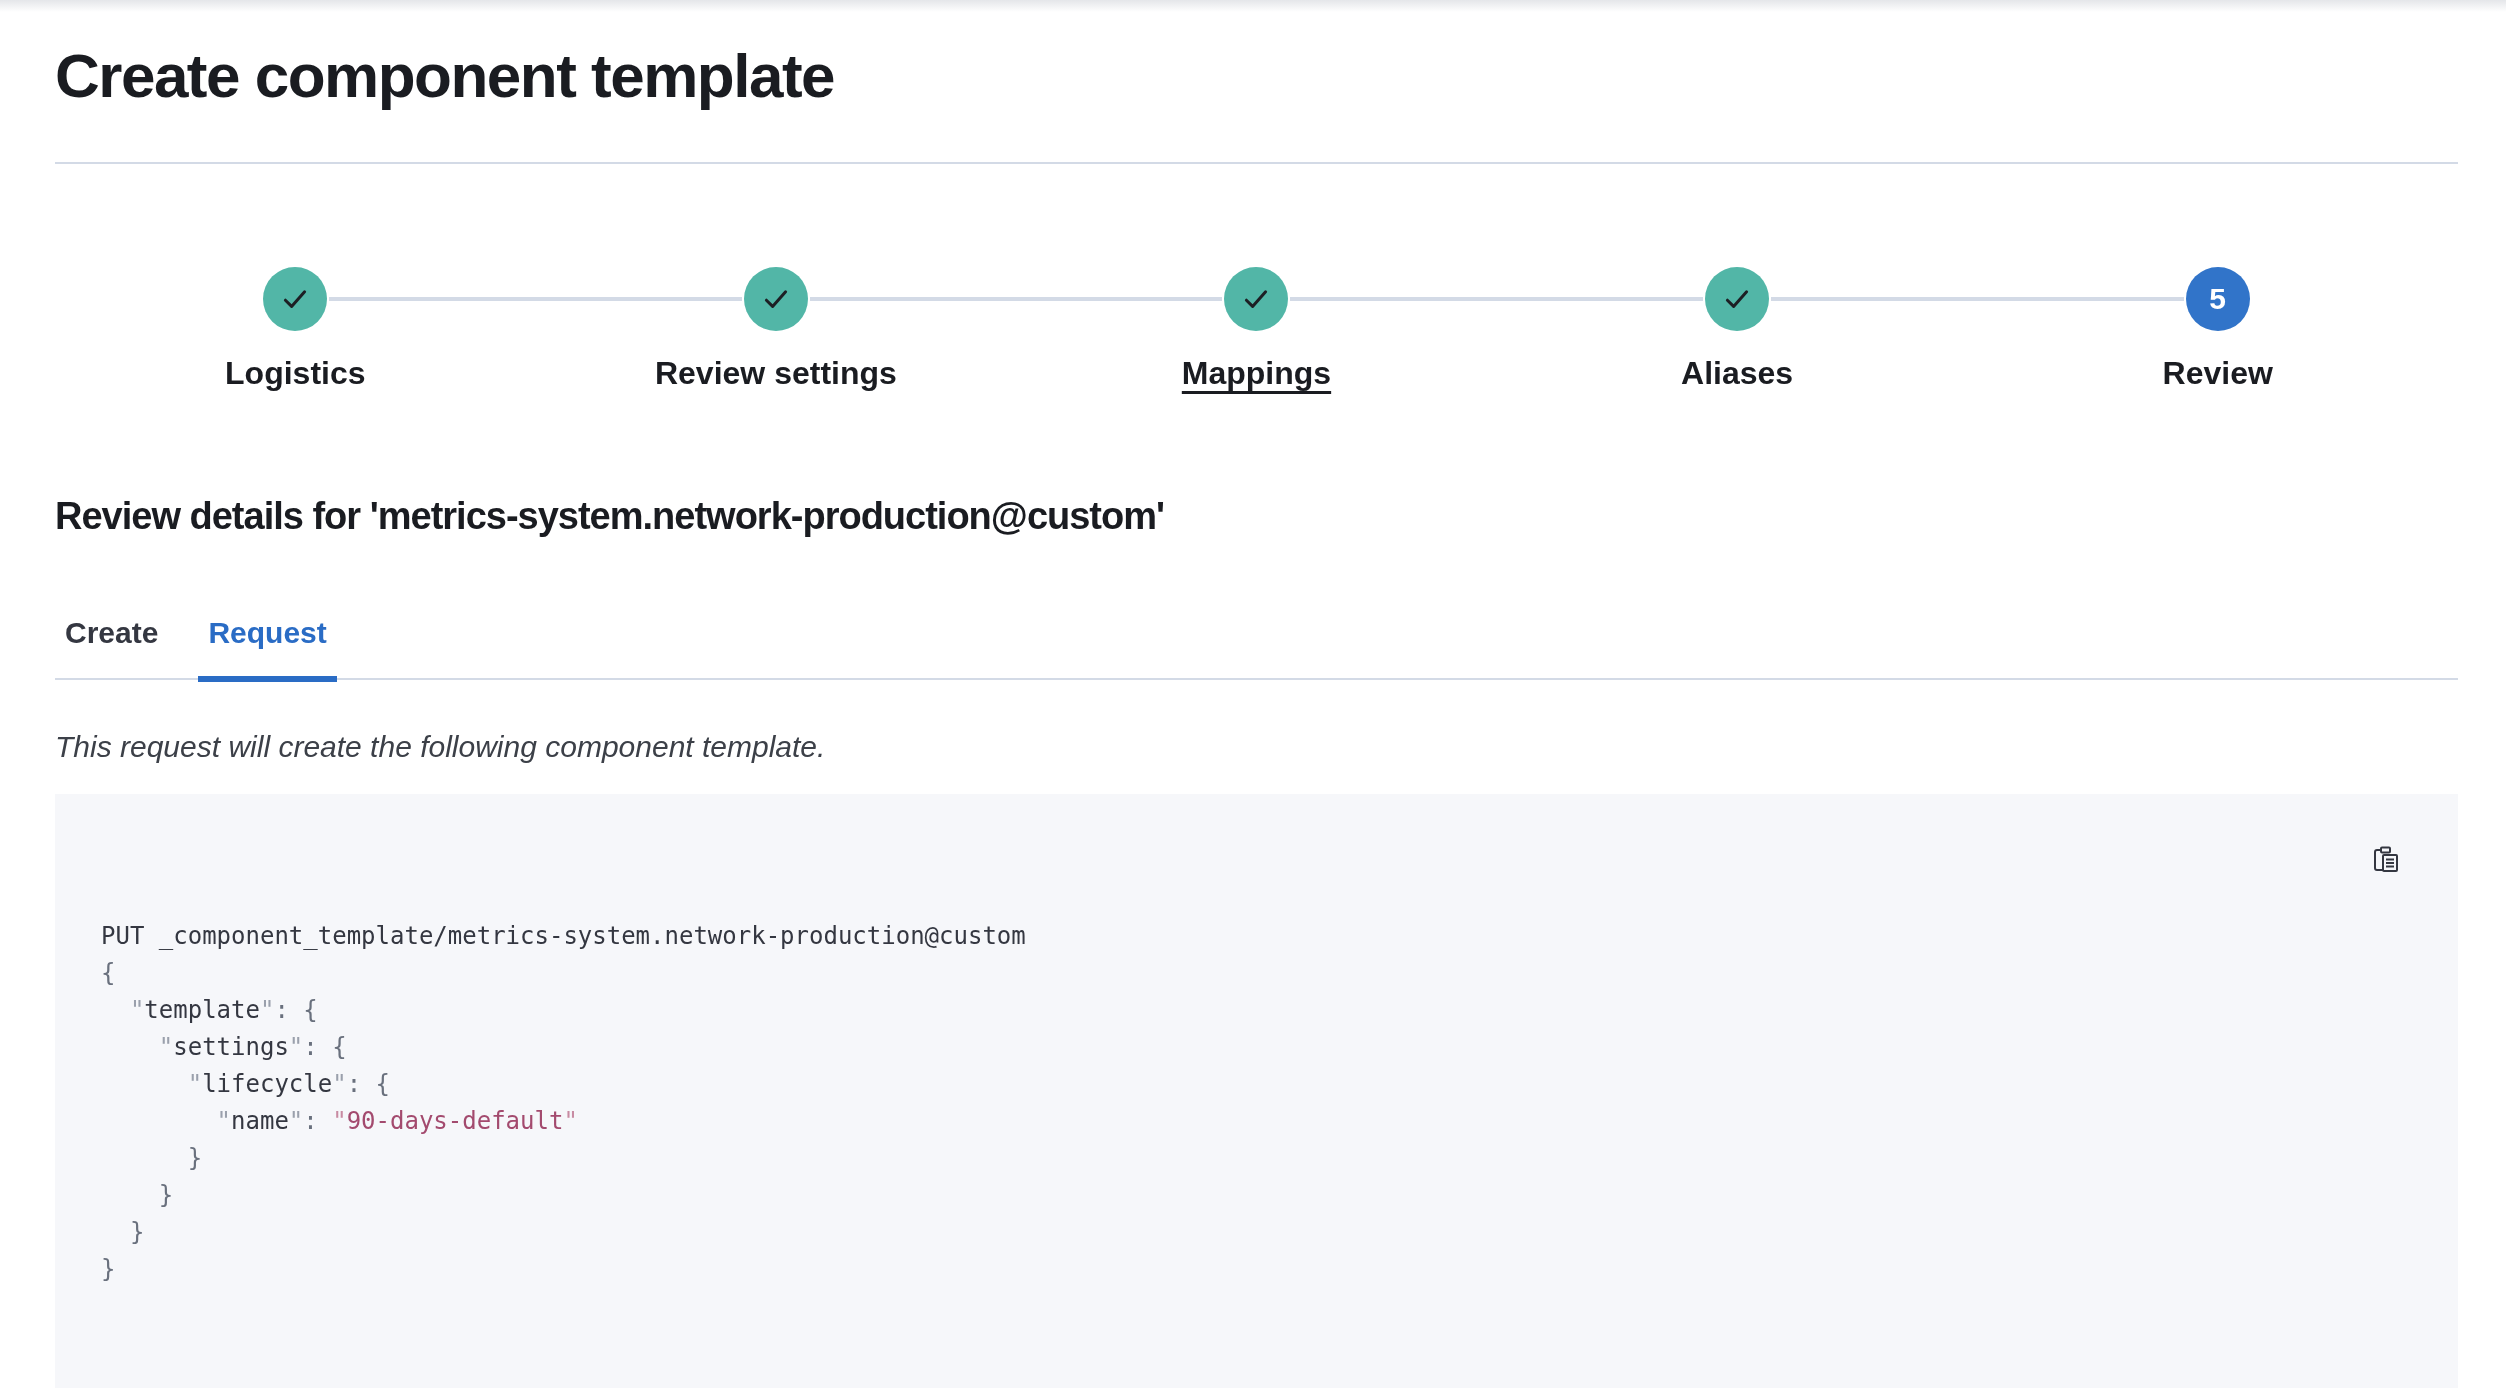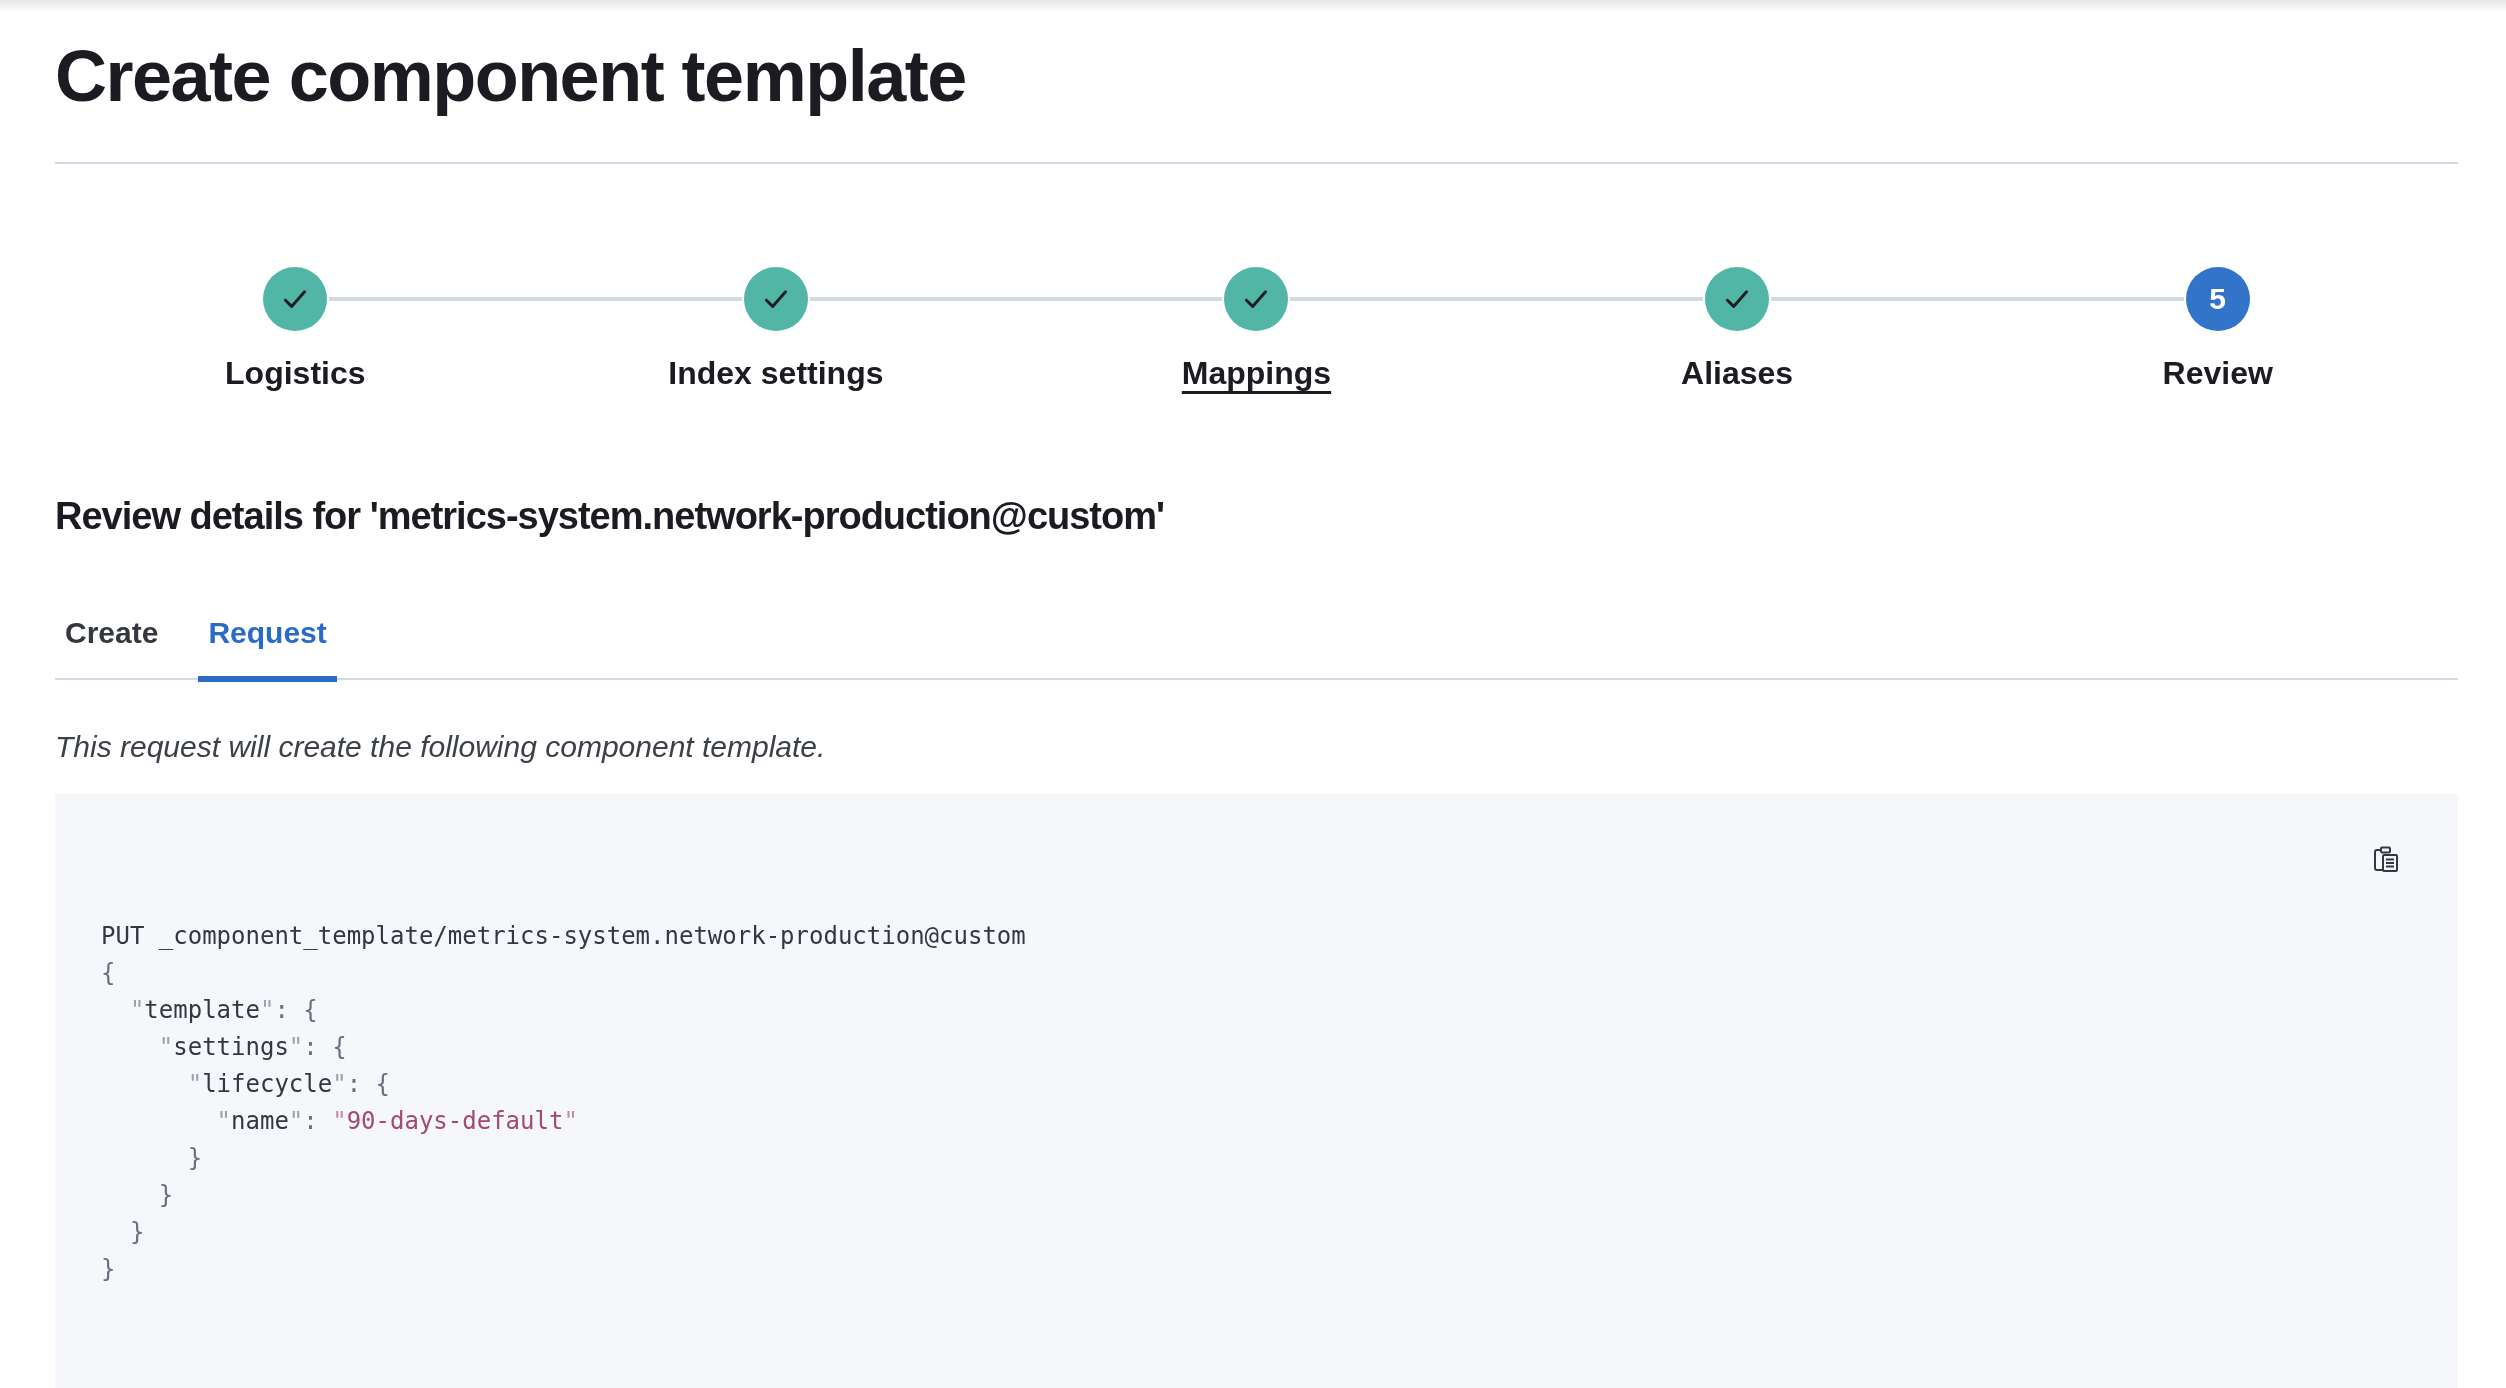--- a/index.html
+++ b/index.html
@@ -17,21 +17,21 @@
     position: absolute;
     top: 0; left: 0; right: 0;
     height: 12px;
     background: linear-gradient(to bottom, rgba(90,100,120,0.16), rgba(255,255,255,0));
     pointer-events: none;
   }
   .content { padding: 34px 48px 0 55px; }
 
   
   .page-title {
-    font-size: 72px;
+    font-size: 62px;
     line-height: 84px;
     font-weight: 700;
     letter-spacing: -1.5px;
     color: #1a1c21;
   }
   .title-divider {
     margin-top: 44px;
     border: none;
     border-top: 2px solid #d3dae6;
   }
@@ -176,21 +176,21 @@
           </svg>
         </div>
         <div class="step-label">Logistics</div>
       </div>
       <div class="step">
         <div class="circle complete">
           <svg viewBox="0 0 16 16" fill="none" stroke="#1d1f24" stroke-width="1.5" stroke-linecap="round" stroke-linejoin="round">
             <path d="M3.2 8.6 L6.3 11.7 L12.8 4.4"></path>
           </svg>
         </div>
-        <div class="step-label">Index settings</div>
+        <div class="step-label">Review settings</div>
       </div>
       <div class="step">
         <div class="circle complete">
           <svg viewBox="0 0 16 16" fill="none" stroke="#1d1f24" stroke-width="1.5" stroke-linecap="round" stroke-linejoin="round">
             <path d="M3.2 8.6 L6.3 11.7 L12.8 4.4"></path>
           </svg>
         </div>
         <div class="step-label underlined">Mappings</div>
       </div>
       <div class="step">

